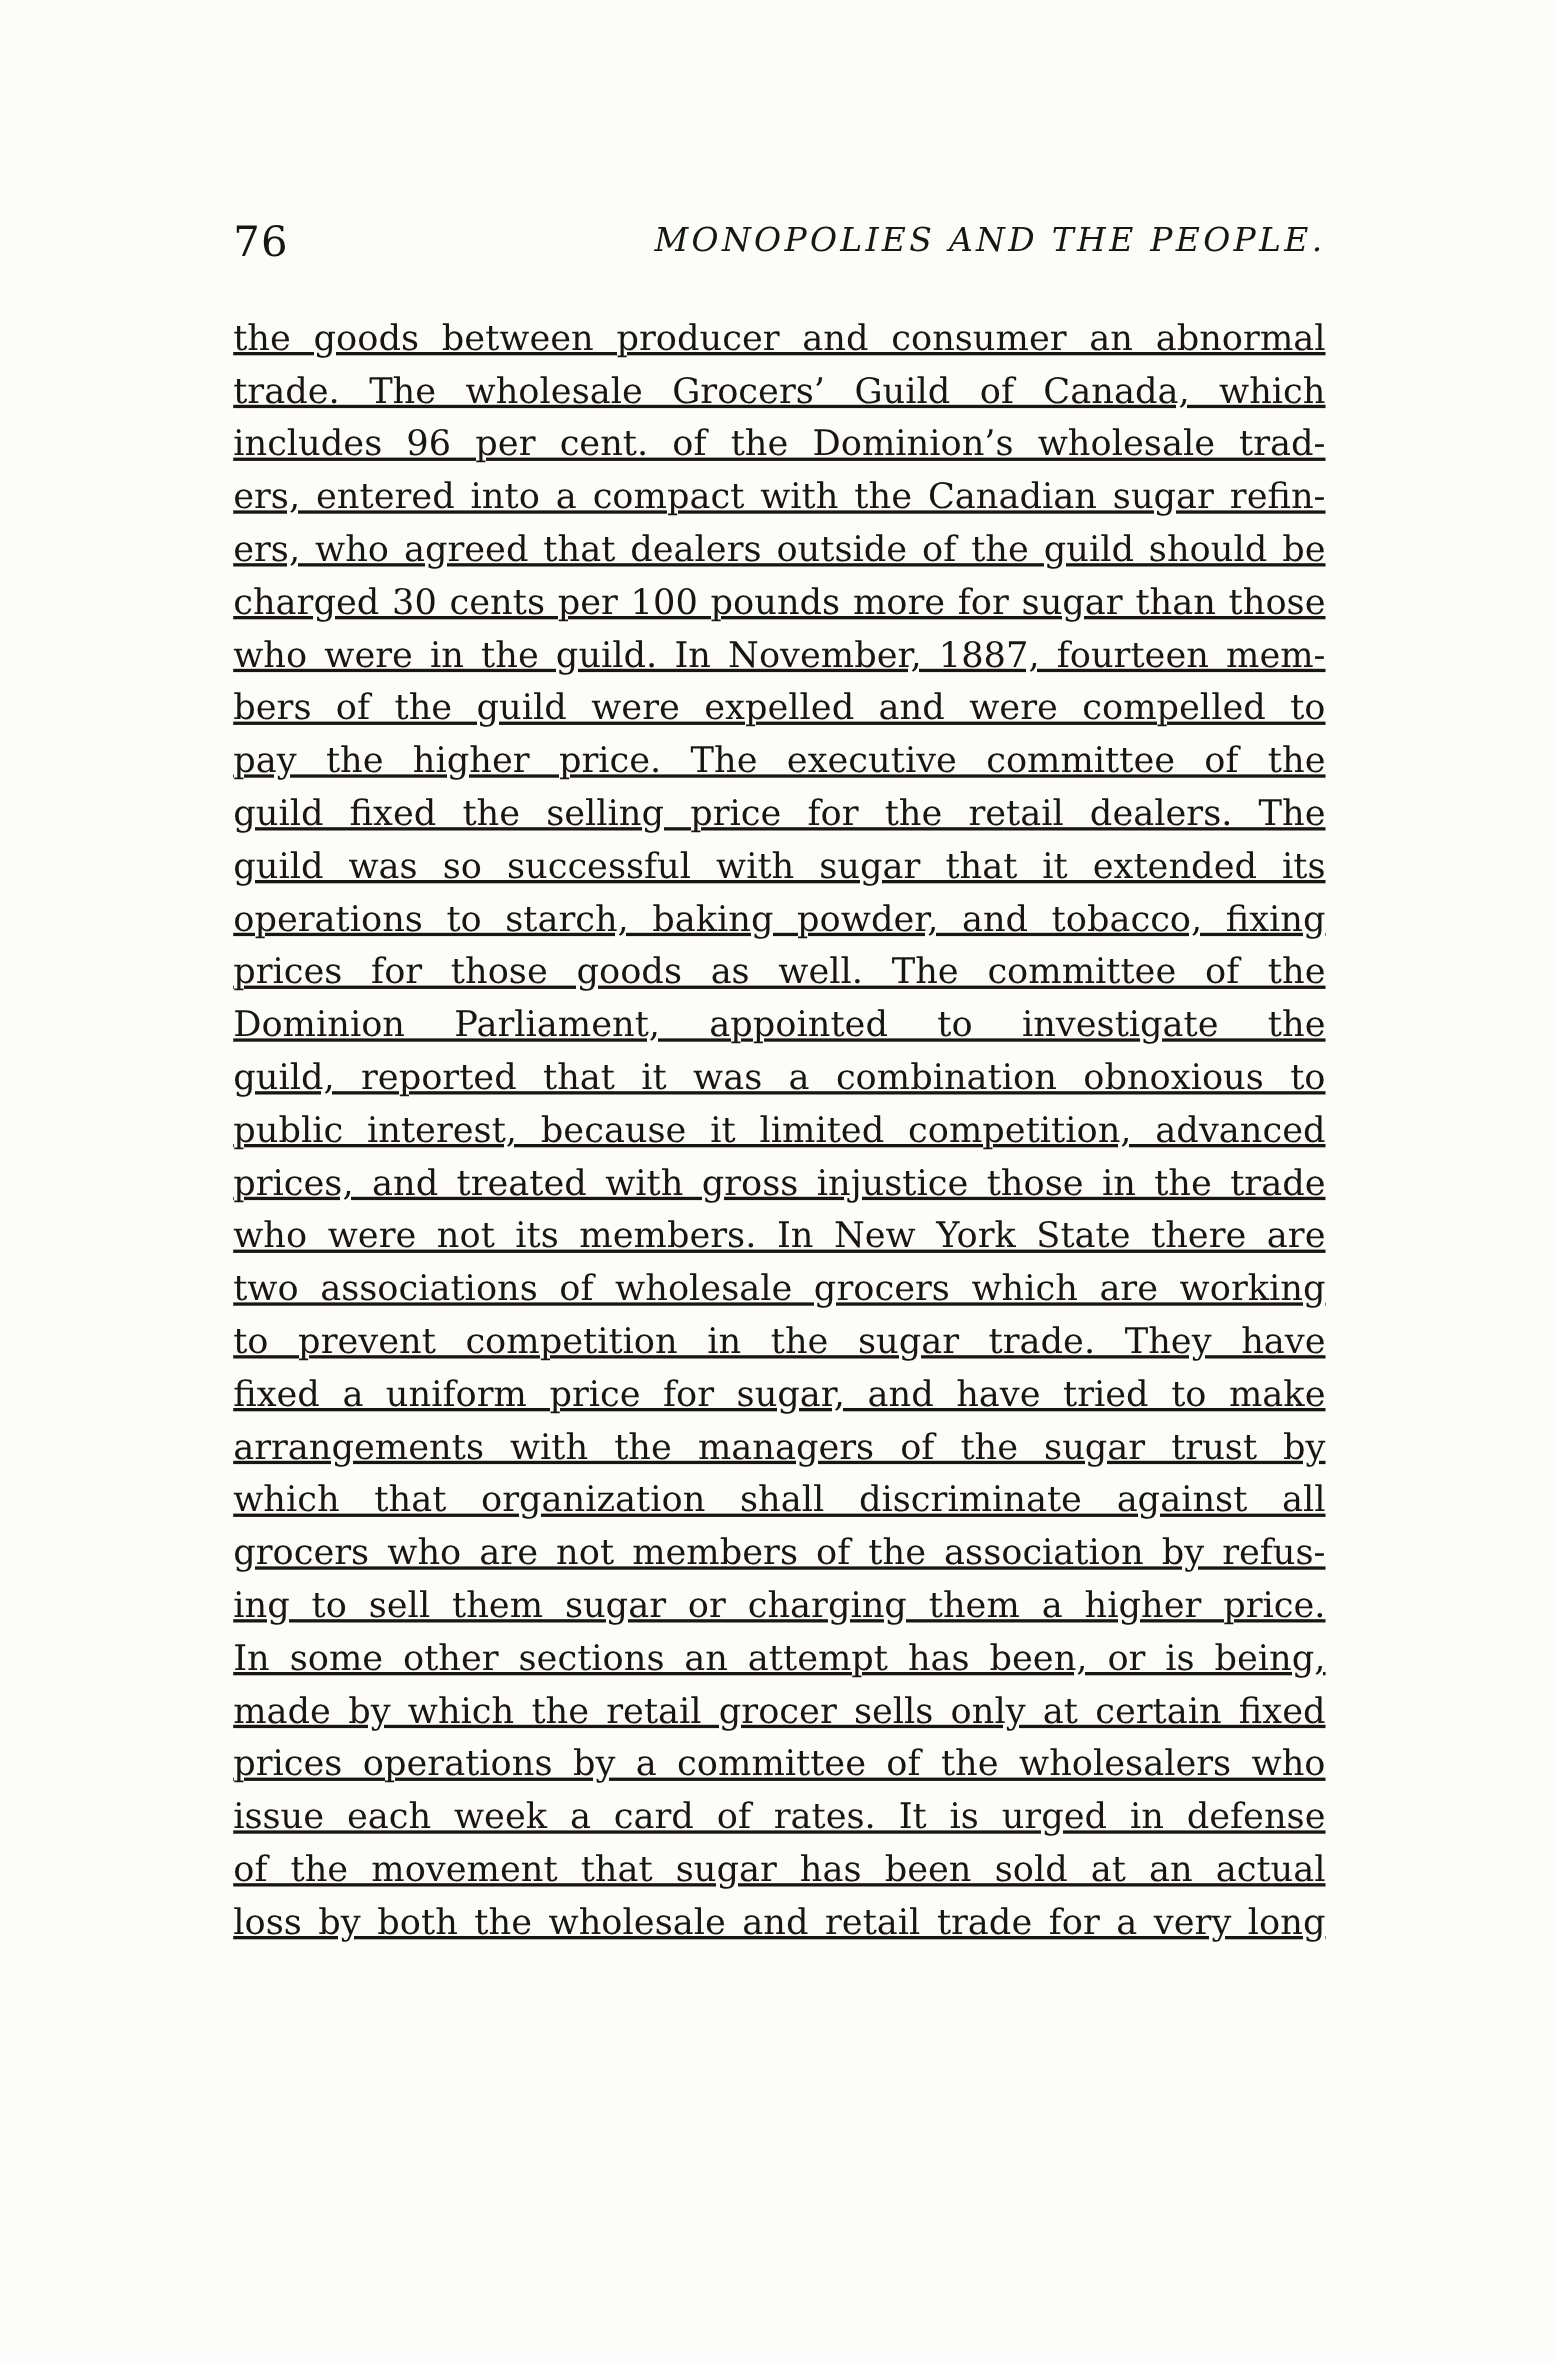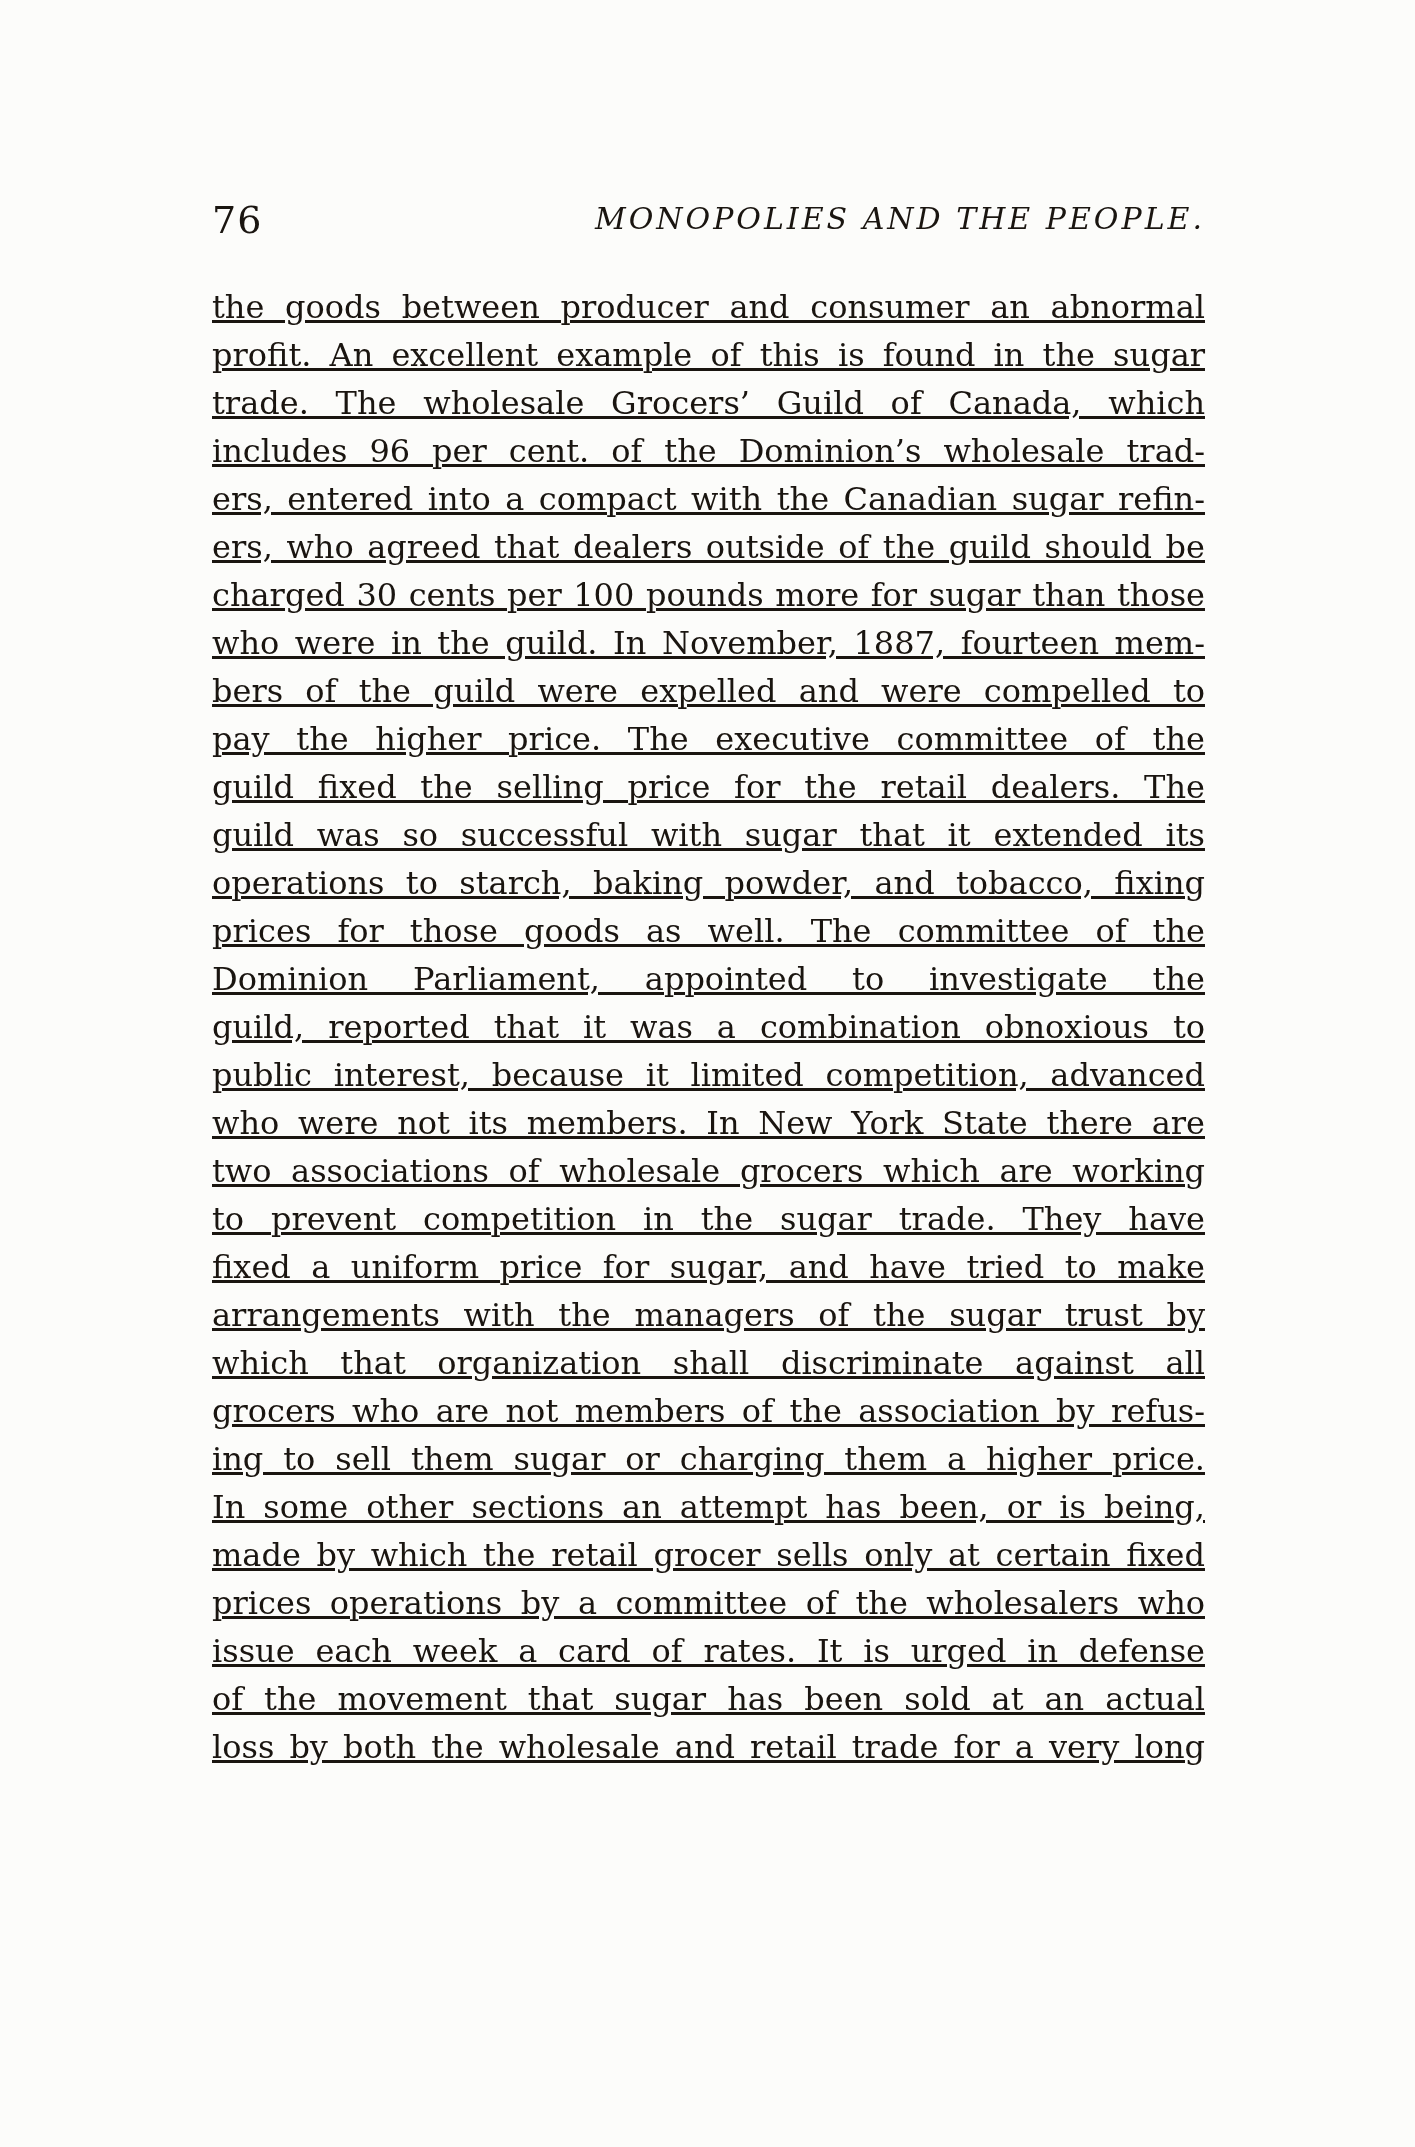--- a/index.html
+++ b/index.html
@@ -60,36 +60,36 @@
 </head>
 <body>
 
 <div class="page">
   <div class="header">
     <span class="page-num">76</span>
     <span class="header-title">MONOPOLIES AND THE PEOPLE.</span>
   </div>
   <div class="body-text">
       <div class="line">the goods between producer and consumer an abnormal</div>
-      <div class="line">profit.  An excellent example of this is found in the sugar</div>
       <div class="line">trade.  The wholesale Grocers’ Guild of Canada, which</div>
       <div class="line">includes 96 per cent. of the Dominion’s wholesale trad-</div>
       <div class="line">ers, entered into a compact with the Canadian sugar refin-</div>
       <div class="line">ers, who agreed that dealers outside of the guild should be</div>
       <div class="line">charged 30 cents per 100 pounds more for sugar than those</div>
       <div class="line">who were in the guild.  In November, 1887, fourteen mem-</div>
       <div class="line">bers of the guild were expelled and were compelled to</div>
       <div class="line">pay the higher price.  The executive committee of the</div>
       <div class="line">guild fixed the selling price for the retail dealers.  The</div>
       <div class="line">guild was so successful with sugar that it extended its</div>
       <div class="line">operations to starch, baking powder, and tobacco, fixing</div>
       <div class="line">prices for those goods as well.  The committee of the</div>
       <div class="line">Dominion Parliament, appointed to investigate the</div>
       <div class="line">guild, reported that it was a combination obnoxious to</div>
       <div class="line">public interest, because it limited competition, advanced</div>
+      <div class="line">prices, and treated with gross injustice those in the trade</div>
       <div class="line">who were not its members.  In New York State there are</div>
       <div class="line">two associations of wholesale grocers which are working</div>
       <div class="line">to prevent competition in the sugar trade.  They have</div>
       <div class="line">fixed a uniform price for sugar, and have tried to make</div>
       <div class="line">arrangements with the managers of the sugar trust by</div>
       <div class="line">which that organization shall discriminate against all</div>
       <div class="line">grocers who are not members of the association by refus-</div>
       <div class="line">ing to sell them sugar or charging them a higher price.</div>
       <div class="line">In some other sections an attempt has been, or is being,</div>
       <div class="line">made by which the retail grocer sells only at certain fixed</div>

